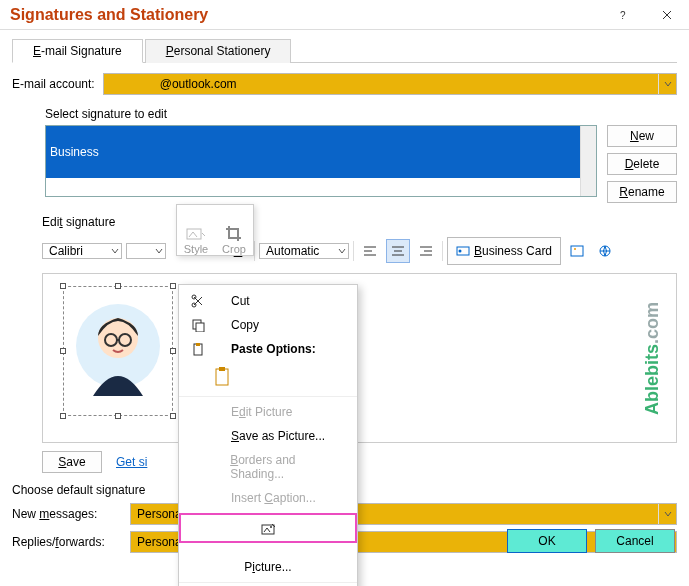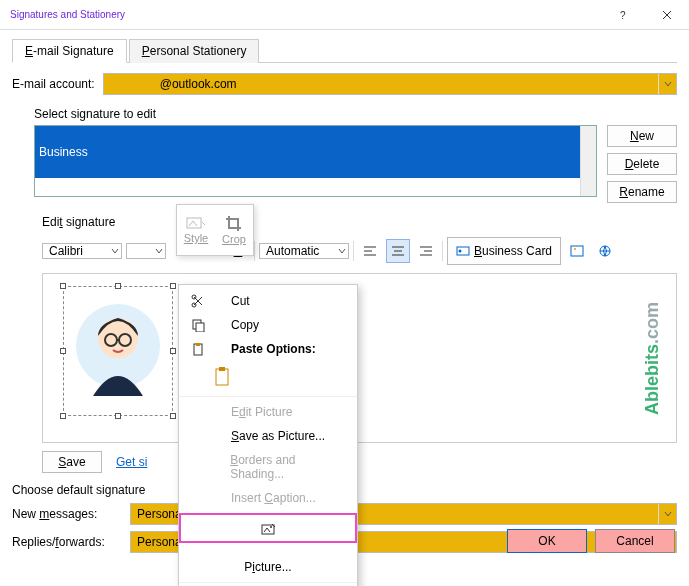--- a/index.html
+++ b/index.html
@@ -1,23 +1,23 @@
 <!DOCTYPE html>
 <html><head>
 <meta charset="utf-8">
 <style>
   * { box-sizing: border-box; font-family: "Segoe UI", Arial, sans-serif; }
   body { margin: 0; background: #fff; width: 689px; height: 586px; overflow: hidden; font-size: 12px; color: #000; }
   .titlebar { display: flex; align-items: center; height: 30px; padding: 0 0 0 10px; border-bottom: 1px solid #ddd; }
-  .titlebar-title { flex: 1; font-size: 10px; color: #6d28d9; }
+  .titlebar-title { flex: 1; font-size: 16px; color: #c2410c; font-weight: bold; }
   .winbtn { width: 44px; height: 30px; display: flex; align-items: center; justify-content: center; color: #333; }
   .winbtn svg { width: 10px; height: 10px; }
   .content { padding: 8px 12px 12px 12px; position: relative; }
   .tabs { border-bottom: 1px solid #ccc; display: flex; gap: 2px; }
-  .tab { padding: 4px 12px; background: #f3f3f3; border: 1px solid #ccc; border-bottom: none; position: relative; top: 1px; }
+  .tab { padding: 4px 20px; background: #f3f3f3; border: 1px solid #ccc; border-bottom: none; position: relative; top: 1px; }
   .tab.active { background: #fff; border-bottom: 1px solid #fff; }
   .underline { text-decoration: underline; text-underline-offset: 1px; }
   .row { display: flex; align-items: center; gap: 8px; margin-top: 10px; }
   .label { white-space: nowrap; }
   .select { flex: 1; height: 22px; border: 1px solid #bbb; display: flex; align-items: center; padding: 0 6px; position: relative; background: #eab308; }
   .select-caret { position: absolute; right: 0; top: 0; bottom: 0; width: 18px; border-left: 1px solid #ddd; display: flex; align-items: center; justify-content: center; }
   .siglist-wrap { display: flex; gap: 10px; }
   .listbox { flex: 1; height: 72px; border: 1px solid #8aa; background: #fff; overflow: hidden; position: relative; }
   .list-item { padding: 19px 4px; font-size: 12px; }
   .list-item.sel { background: #0a64c8; color: #fff; }
@@ -36,25 +36,25 @@
   .preview-text { position: absolute; left: 150px; top: 18px; }
   .preview-name { font-weight: bold; font-size: 14px; }
   .preview-role { font-size: 13px; margin-top: 4px; }
   .watermark { position: absolute; right: 8px; top: 10px; bottom: 10px; width: 30px; display: flex; align-items: center; justify-content: center; }
   .watermark-text { transform: rotate(-90deg); white-space: nowrap; font-size: 18px; font-weight: 600; }
   .wm-a { color: #3bb273; }
   .wm-b { color: #9aa; }
   .row-save { display: flex; align-items: center; gap: 14px; margin-top: 8px; }
   .link { color: #0a64c8; text-decoration: underline; }
   .footer { position: absolute; right: 14px; bottom: 12px; display: flex; gap: 8px; }
-  .bigbtn { width: 80px; height: 24px; border: 1px solid #888; background: #fca5a5; display: flex; align-items: center; justify-content: center; }
+  .bigbtn { width: 80px; height: 24px; border: 1px solid #888; background: #5eead4; display: flex; align-items: center; justify-content: center; }
   .bigbtn.primary { border-color: #0a64c8; }
   
   .minibar { position: absolute; left: 176px; top: 204px; width: 78px; height: 52px; background: #fff; border: 1px solid #ccc; box-shadow: 2px 2px 6px rgba(0,0,0,.15); display: flex; }
-  .mini { flex: 1; display: flex; flex-direction: column; align-items: center; justify-content: center; gap: 0; font-size: 11px; color: #999; text-decoration: underline; }
+  .mini { flex: 1; display: flex; flex-direction: column; align-items: center; justify-content: flex-end; gap: 0; font-size: 11px; color: #999; }
   
   .ctx { position: absolute; left: 178px; top: 284px; width: 180px; background: #fff; border: 1px solid #ccc; box-shadow: 3px 3px 8px rgba(0,0,0,.2); font-size: 12px; padding: 4px 0; z-index: 20; }
   .ctx-item { display: flex; align-items: center; gap: 24px; padding: 5px 10px; }
   .ctx-item .ico { width: 18px; display: flex; align-items: center; justify-content: center; color: #555; }
   .ctx-item.disabled { color: #aaa; }
   .ctx-item.header { font-weight: bold; color: #000; }
   .ctx-item.highlight { position: relative; flex-direction: column; }
   .ctx-highlight-box { position: absolute; left: 0; right: 0; height: 30px; border: 2px solid #ec4cc0; pointer-events: none; }
   .ctx-sep { height: 1px; background: #eee; margin: 3px 0; }
   .ctx-arrow { margin-left: auto; color: #666; }
@@ -95,21 +95,21 @@
     <div class="select">
       <span style="margin-left:50px;">@outlook.com</span>
       <div class="select-caret">
         <svg class="caret-svg" viewBox="0 0 8 8">
             <path d="M1 2 L4 6 L7 2" fill="none" stroke="#555"></path>
           </svg>
       </div>
     </div>
   </div>
 
-  <div style="margin-top:12px; margin-left:22px;">
+  <div style="margin-top:12px; margin-left:33px;">
     <div>Select signature to edit</div>
     <div class="siglist-wrap" style="margin-top:4px;">
       <div class="listbox">
         <div class="list-item sel">Business</div>
         <div class="list-item">Personal</div>
         <div class="list-scroll"></div>
       </div>
       <div class="btncol">
         <div class="btn">
             <span><span class="underline">N</span>ew</span>

